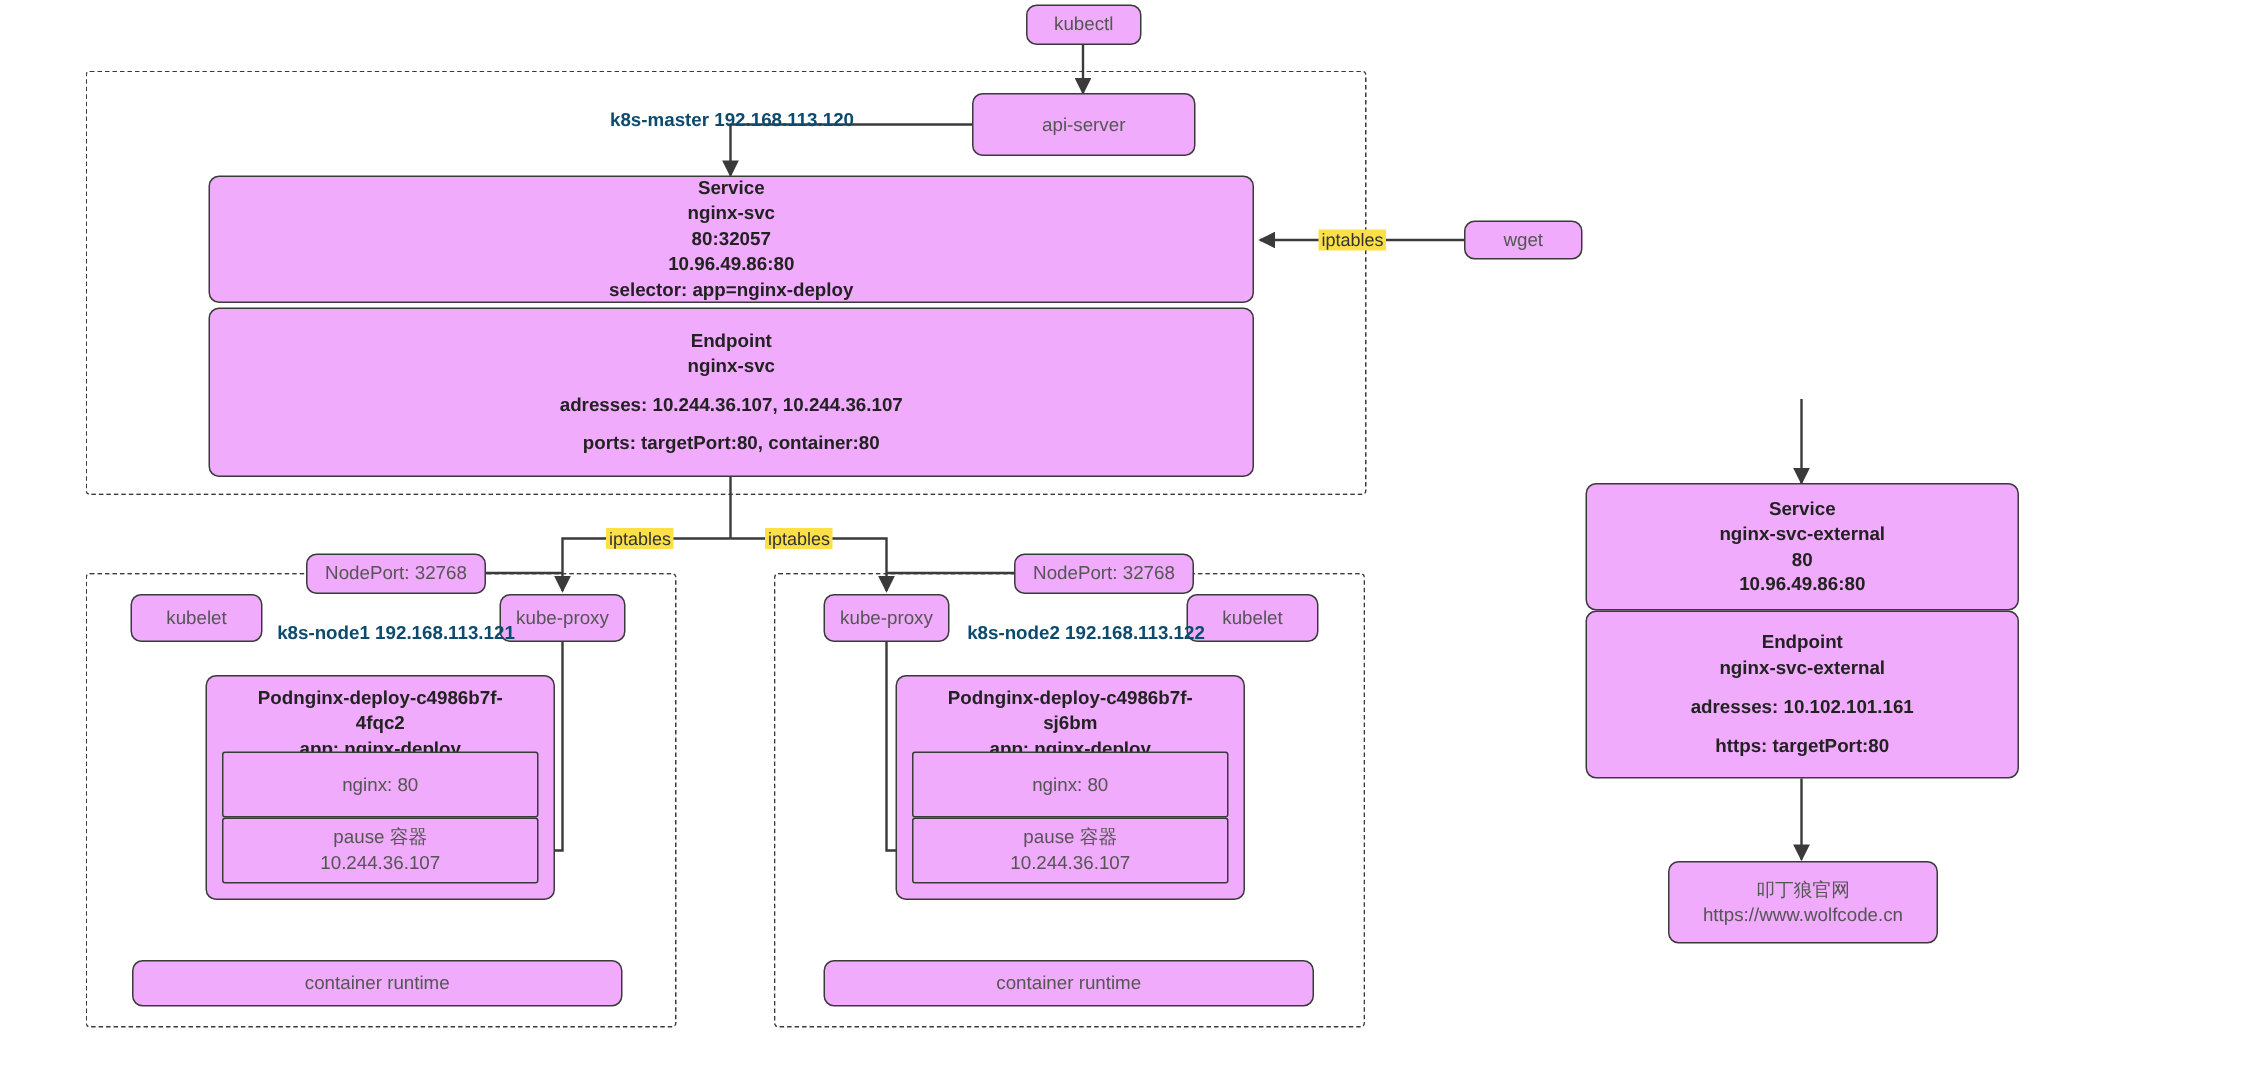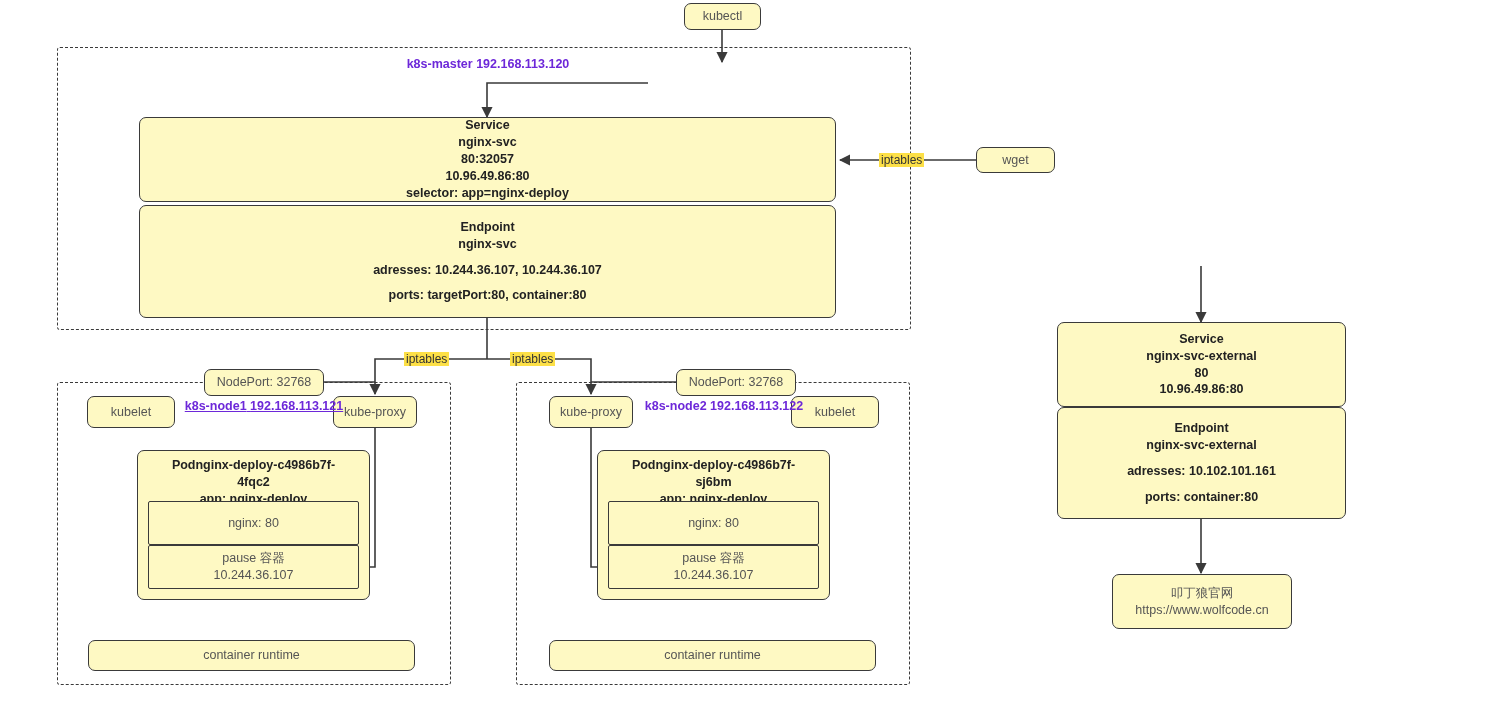--- a/index.html
+++ b/index.html
@@ -13,21 +13,21 @@
     height: 727px;
     background: #ffffff;
     font-family: "Liberation Sans", sans-serif;
     overflow: hidden;
   }
   .box {
     position: absolute;
     box-sizing: border-box;
     border: 1.6px solid #3a3a3a;
     border-radius: 7px;
-    background: #fef9c3;
+    background: #f0abfc;
     display: flex;
     flex-direction: column;
     align-items: center;
     justify-content: center;
     text-align: center;
     color: #555555;
     font-size: 12.5px;
     line-height: 1.35;
     z-index: 5;
   }
@@ -47,21 +47,21 @@
 
   .label {
     position: absolute;
     color: #2a2a2a;
     font-size: 12.5px;
     line-height: 1.3;
     text-align: center;
     white-space: nowrap;
     z-index: 6;
   }
-  .label.bold { font-weight: bold; color: #6d28d9; }
+  .label.bold { font-weight: bold; color: #0c4a6e; margin-top: 16px; }
   .edge-label {
     position: absolute;
     background: #fde047;
     color: #333333;
     font-size: 12px;
     padding: 0 2px;
     z-index: 7;
     white-space: nowrap;
   }
 
@@ -117,20 +117,23 @@
 
     <path class="wire" d="M 1201 266 L 1201 322" marker-end="url(#arr)"></path>
 
     <path class="wire" d="M 1201 519 L 1201 573" marker-end="url(#arr)"></path>
   </svg>
 
   <div class="box" style="left:684px; top:3px; width:77px; height:27px;">
     <span class="ln">kubectl</span>
   </div>
 
+  <div class="box" style="left:648px; top:62px; width:149px; height:42px;">
+    <span class="ln">api-server</span>
+  </div>
 
   <div class="label bold" style="left:400px; top:56px; width:176px;">
     <span class="ln">k8s-master</span>
     <span class="ln">192.168.113.120</span>
   </div>
 
   <div class="box bold" style="left:139px; top:117px; width:697px; height:85px;">
     <span class="ln">Service</span>
     <span class="ln">nginx-svc</span>
     <span class="ln">80:32057</span>
@@ -159,21 +162,21 @@
     <span>iptables</span>
   </div>
   <div class="edge-label" style="left:510px; top:352px;">
     <span>iptables</span>
   </div>
 
   <div class="box" style="left:204px; top:369px; width:120px; height:27px;">
     <span class="ln">NodePort: 32768</span>
   </div>
 
-  <div class="label bold" style="left:176px; top:398px; width:176px;text-decoration:underline;">
+  <div class="label bold" style="left:176px; top:398px; width:176px;">
     <span class="ln">k8s-node1</span>
     <span class="ln">192.168.113.121</span>
   </div>
 
   <div class="box" style="left:87px; top:396px; width:88px; height:32px;">
     <span class="ln">kubelet</span>
   </div>
 
   <div class="box" style="left:333px; top:396px; width:84px; height:32px;">
     <span class="ln">kube-proxy</span>
@@ -241,21 +244,21 @@
     <span class="ln">80</span>
     <span class="ln">10.96.49.86:80</span>
   </div>
 
   <div class="box bold" style="left:1057px; top:407px; width:289px; height:112px;">
     <span class="ln">Endpoint</span>
     <span class="ln">nginx-svc-external</span>
     <span class="sp"></span>
     <span class="ln">adresses: 10.102.101.161</span>
     <span class="sp"></span>
-    <span class="ln">ports: container:80</span>
+    <span class="ln">https: targetPort:80</span>
   </div>
 
   <div class="box" style="left:1112px; top:574px; width:180px; height:55px;text-align:right;">
     <span class="ln">叩丁狼官网</span>
     <span class="ln">https://www.wolfcode.cn</span>
   </div>
 
 </div>
 
 </body></html>

